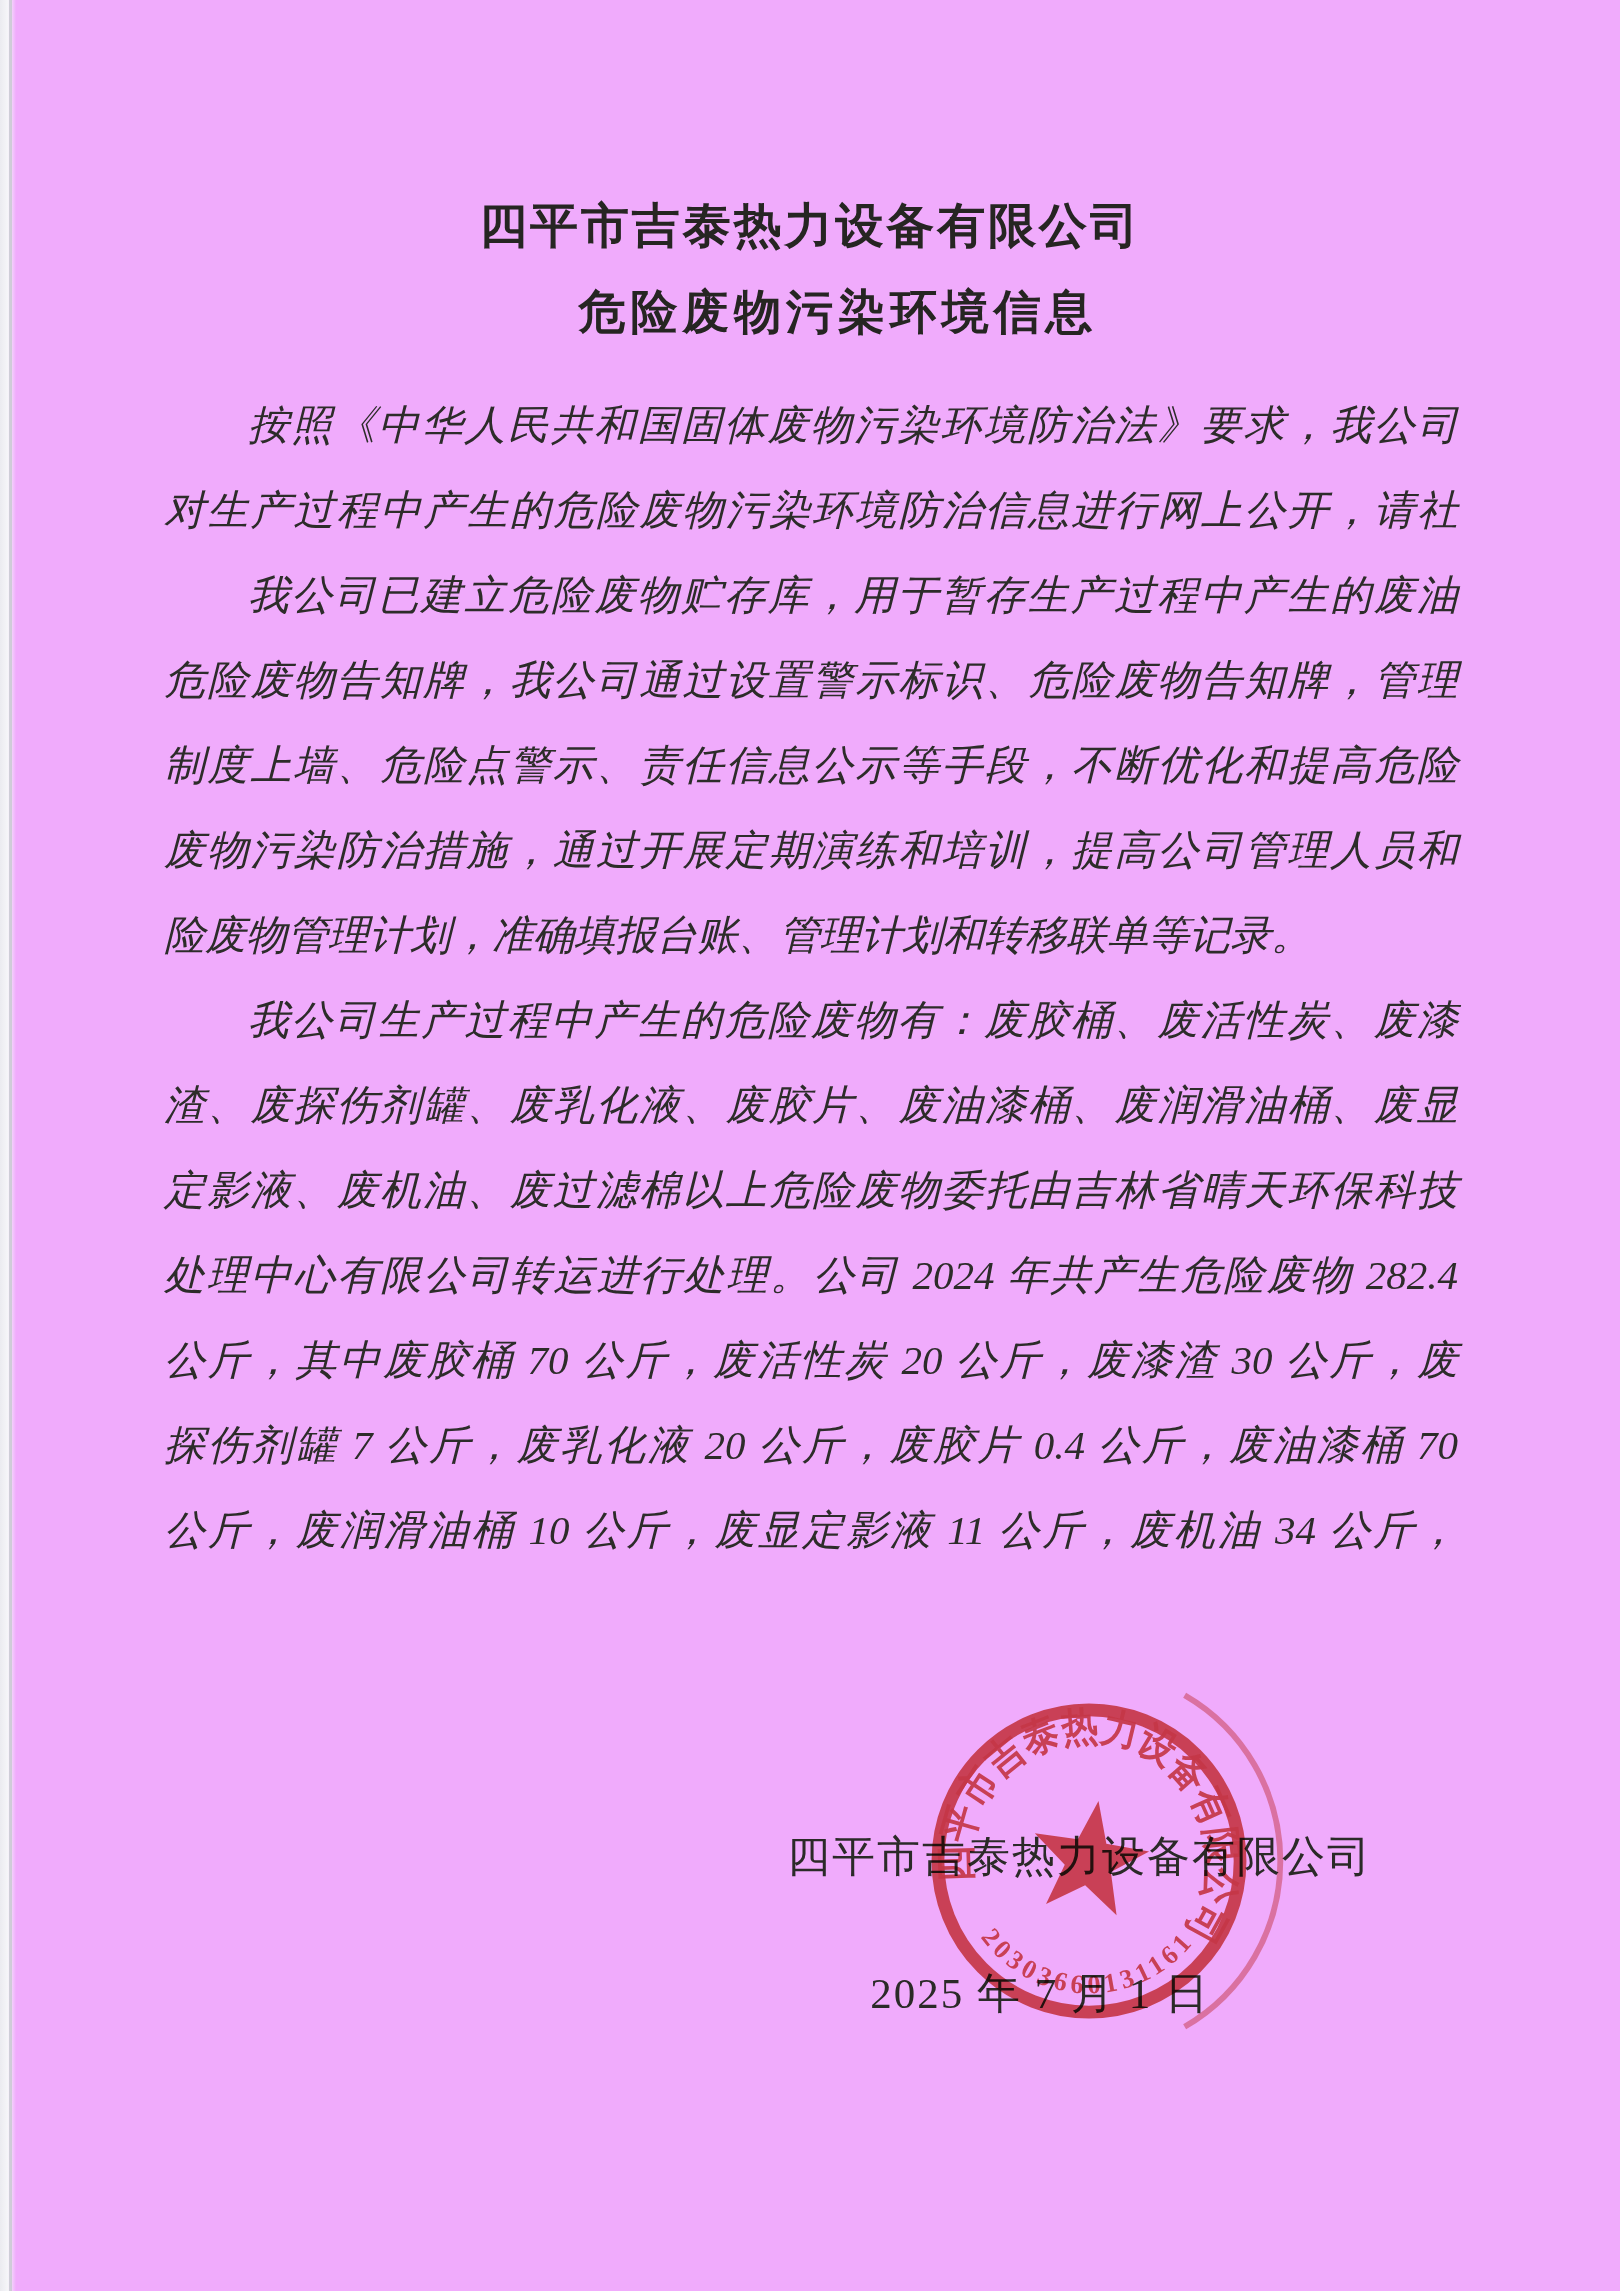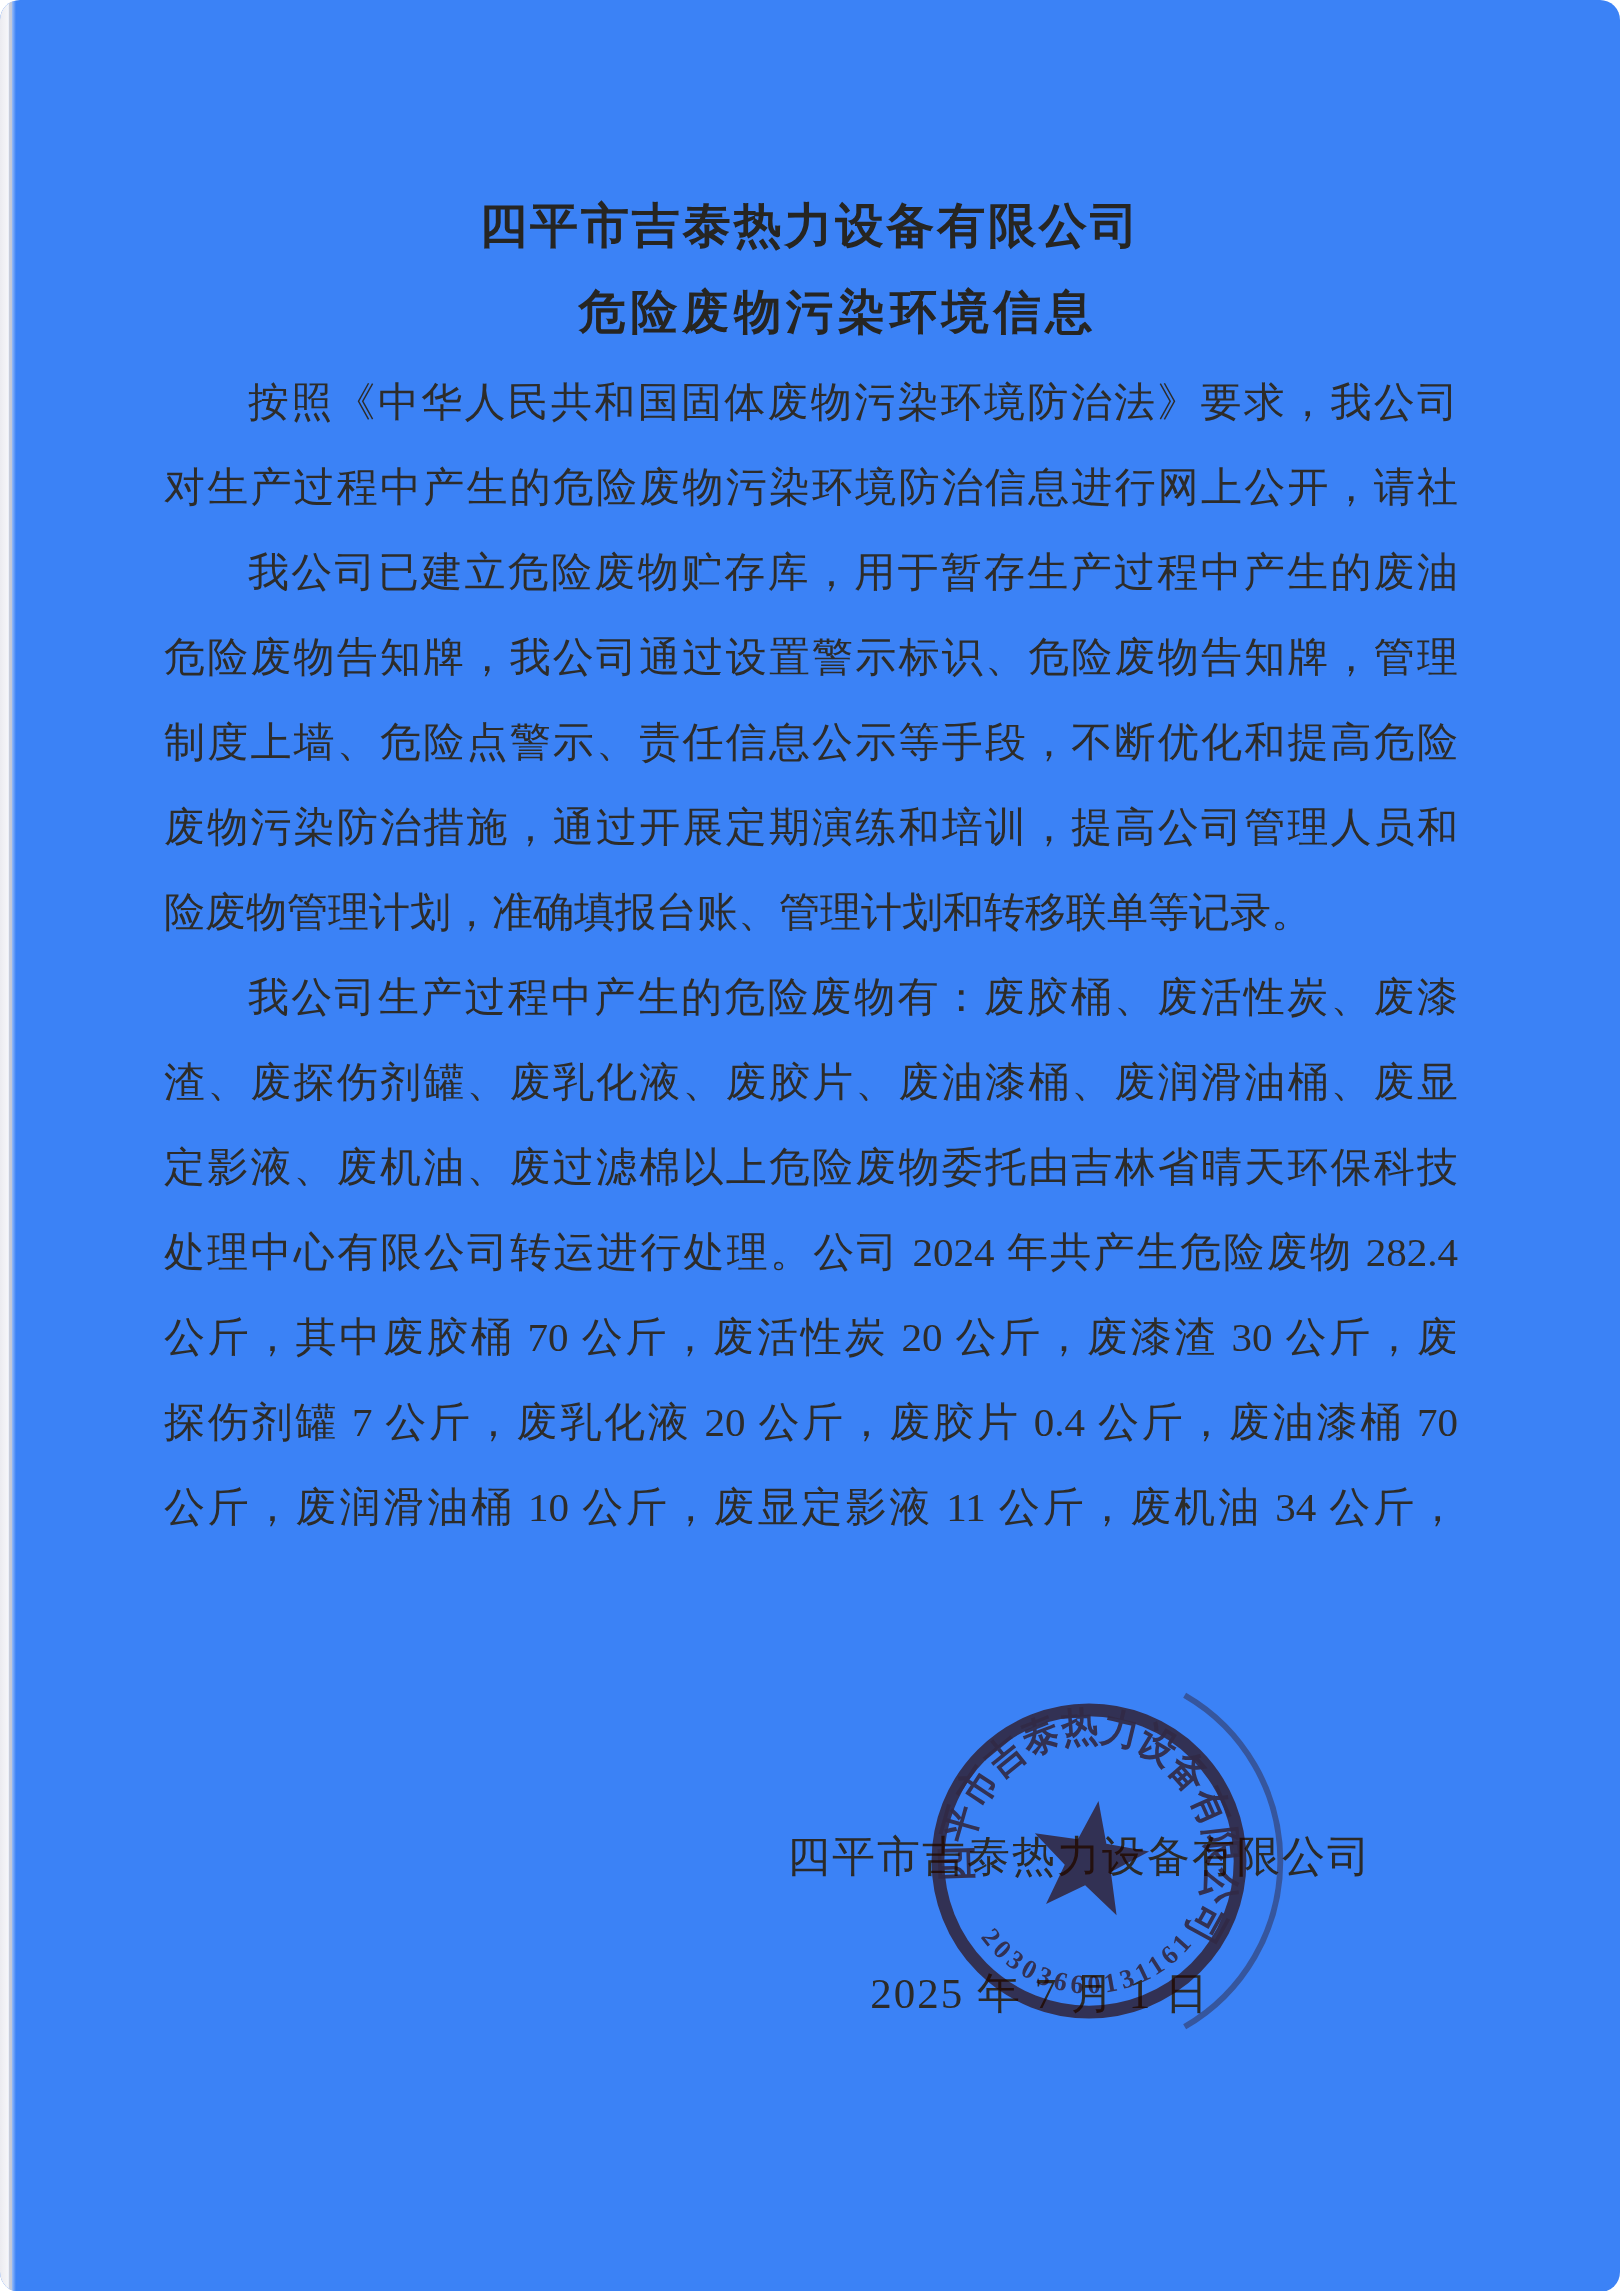--- a/index.html
+++ b/index.html
@@ -1,45 +1,44 @@
 <!DOCTYPE html>
 <html><head>
 <meta charset="utf-8">
 <style>
   html, body { margin: 0; padding: 0; background: #ffffff; }
   .page {
     position: relative;
     width: 1620px;
     height: 2292px;
-    background: #3b82f6;
+    background: #f0abfc;
     font-family: "Liberation Serif", "DejaVu Serif", serif;
     color: #2d2c2a;
     overflow: hidden;
-    border-radius: 20px;
   }
   .scan-shadow {
     position: absolute; left: 0; top: 0; width: 15.7px; height: 100%;
     background: linear-gradient(90deg, #ebebf0 0%, #f6f6f9 50%, rgba(255,255,255,0) 100%);
   }
   .scan-line {
     position: absolute; left: 8.8px; top: 0; width: 2.9px; height: 100%;
     background: #c6c7cf; opacity: 0.8;
   }
   .title {
     position: absolute; top: 194px; left: 0; width: 100%;
     margin: 0; text-align: center;
     font-size: 48px; font-weight: 700; letter-spacing: 2.9px; color: #262522;
   }
   .subtitle {
     position: absolute; top: 281px; left: 0; width: 100%;
     margin: 0; text-align: center;
     font-size: 47px; font-weight: 700; letter-spacing: 4.9px; color: #262522; padding-left: 28px;
   }
   .body-text {
-    position: absolute; top: 360px; left: 164px; width: 1294px;
+    position: absolute; top: 383px; left: 164px; width: 1294px; font-style: italic;
   }
   .line {
     height: 85px; line-height: 85px;
     font-size: 41px;
     white-space: normal;
     color: #2d2c2a;
   }
   .line.full {
     text-align: justify;
     text-align-last: justify;

